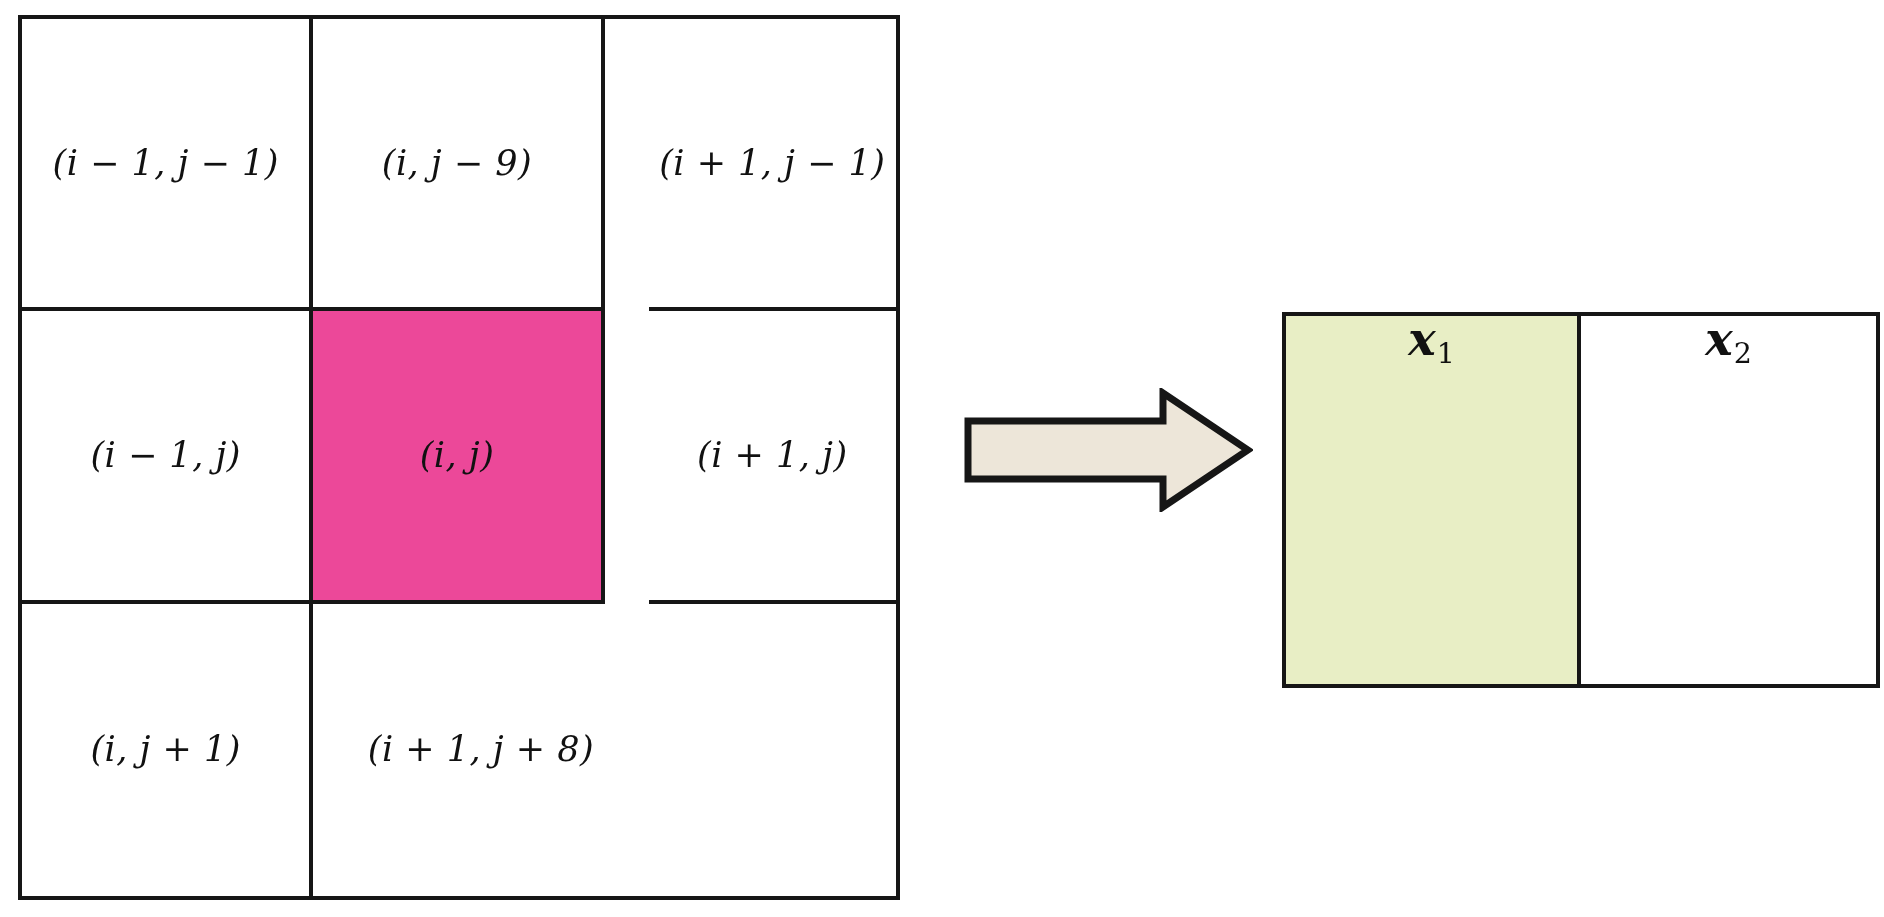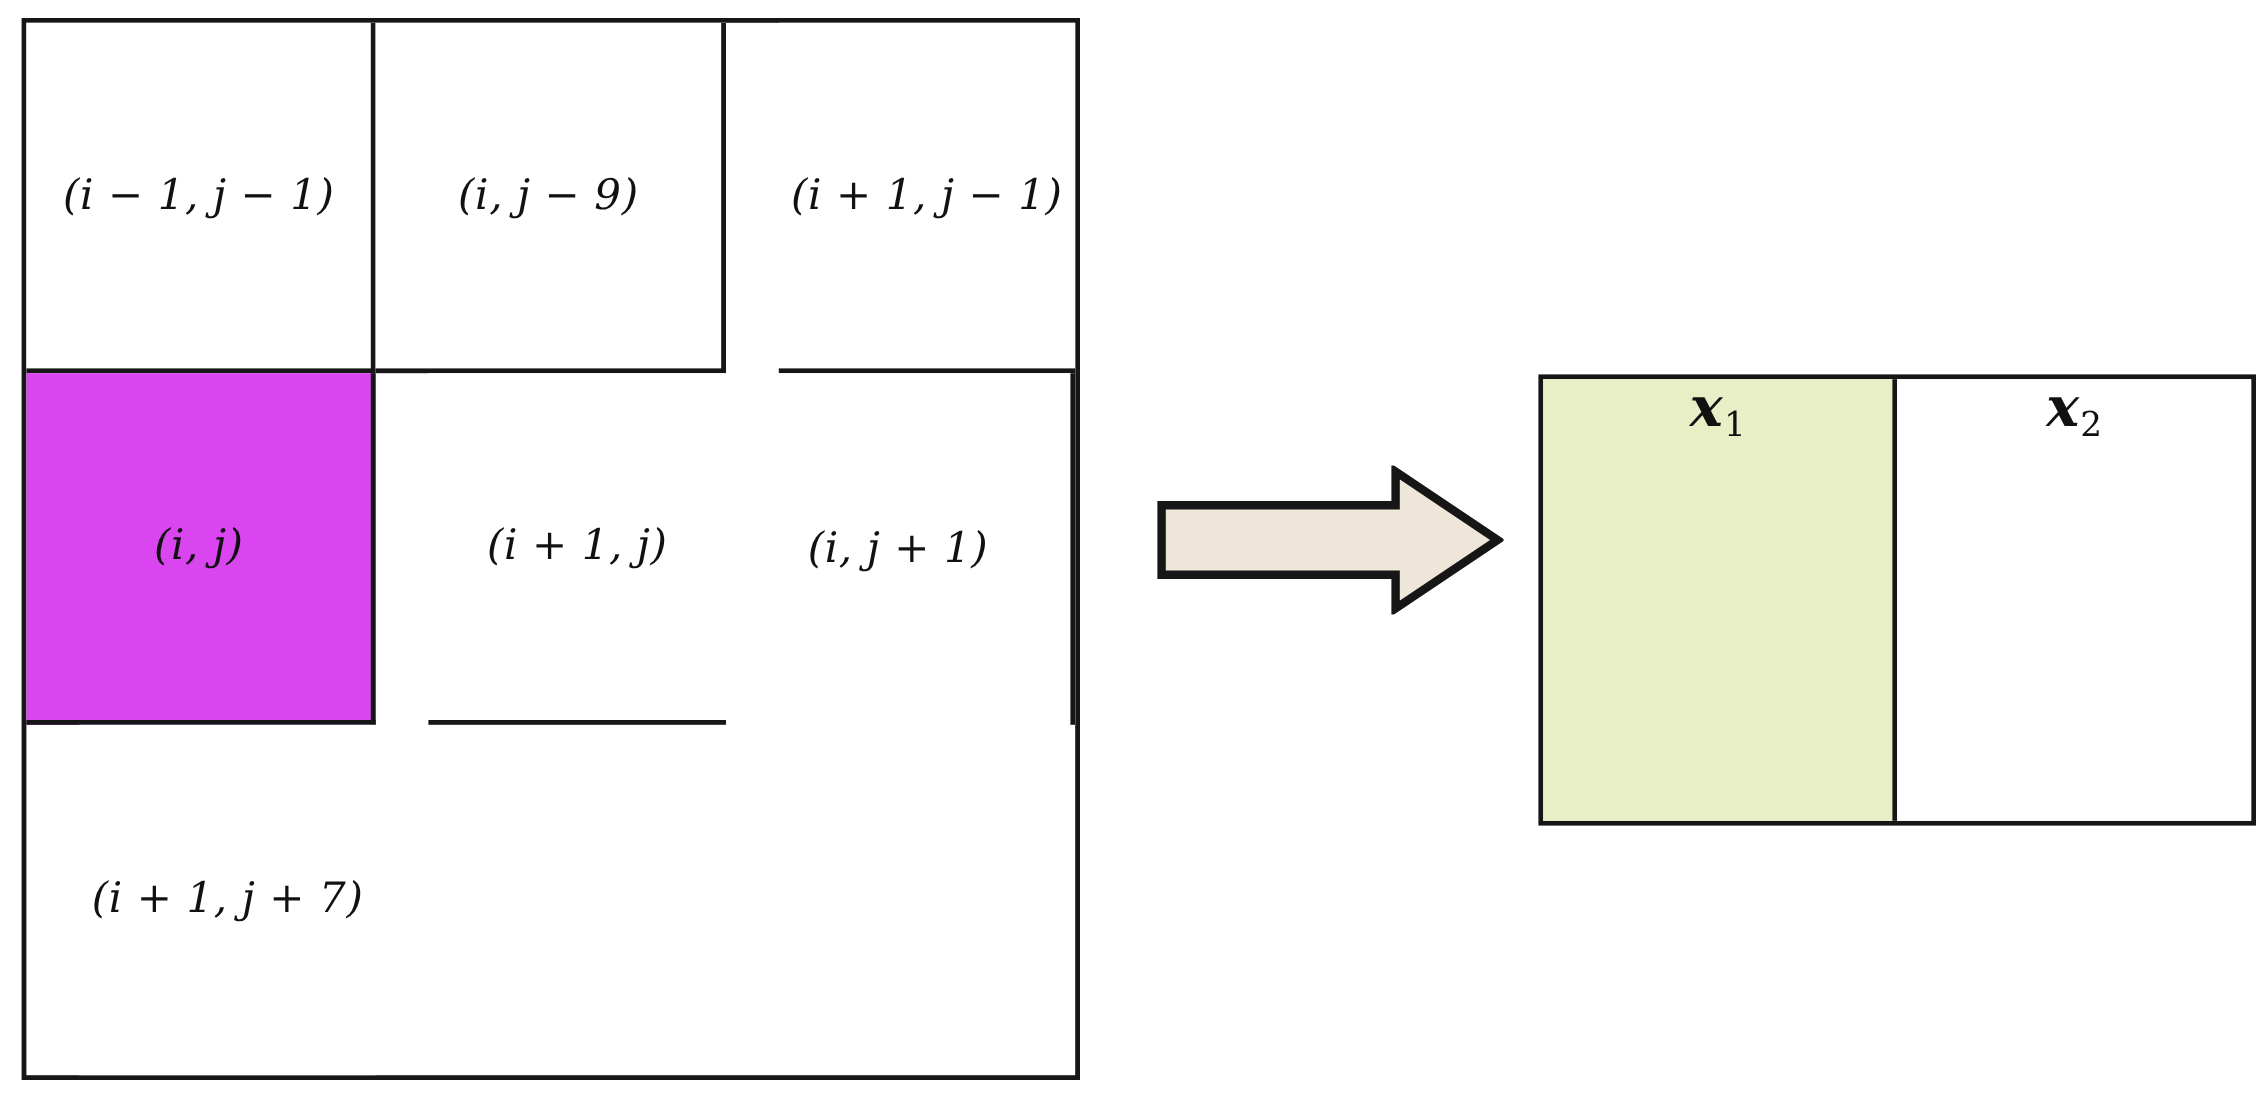--- a/index.html
+++ b/index.html
@@ -35,21 +35,21 @@
     display: flex;
     align-items: center;
     justify-content: center;
     box-sizing: border-box;
     border-right: 4px solid #161616;
     border-bottom: 4px solid #161616;
     background: #ffffff;
   }
   .cell.col-last { border-right: none; margin-left: 44px; }
   .cell.row-last { border-bottom: none; }
-  .cell.highlight { background: #d946ef; }
+  .cell.highlight { background: #ec4899; }
 
   .cell-label {
     font-style: italic;
     font-size: 35px;
     color: #111111;
     white-space: nowrap;
     letter-spacing: 0.5px;
     line-height: 1;
   }
 
@@ -116,36 +116,39 @@
     </div>
 
     <div class="cell">
       <span class="cell-label">(i,  j − 9)</span>
     </div>
 
     <div class="cell col-last">
       <span class="cell-label">(i + 1,  j − 1)</span>
     </div>
 
+    <div class="cell">
+      <span class="cell-label">(i − 1,  j)</span>
+    </div>
 
     <div class="cell highlight">
       <span class="cell-label">(i,  j)</span>
     </div>
 
     <div class="cell col-last">
       <span class="cell-label">(i + 1,  j)</span>
     </div>
 
 
     <div class="cell row-last">
       <span class="cell-label">(i,  j + 1)</span>
     </div>
 
     <div class="cell col-last row-last">
-      <span class="cell-label">(i + 1,  j + 7)</span>
+      <span class="cell-label">(i + 1,  j + 8)</span>
     </div>
 
   </div>
 
   <div id="arrow-wrap">
     <svg width="290" height="124" viewBox="0 0 290 124" xmlns="http://www.w3.org/2000/svg">
       <polygon points="5,33 200,33 200,5 285,62 200,119 200,91 5,91" fill="#EDE6D9" stroke="#161616" stroke-width="7" stroke-linejoin="miter"></polygon>
     </svg>
   </div>
 

